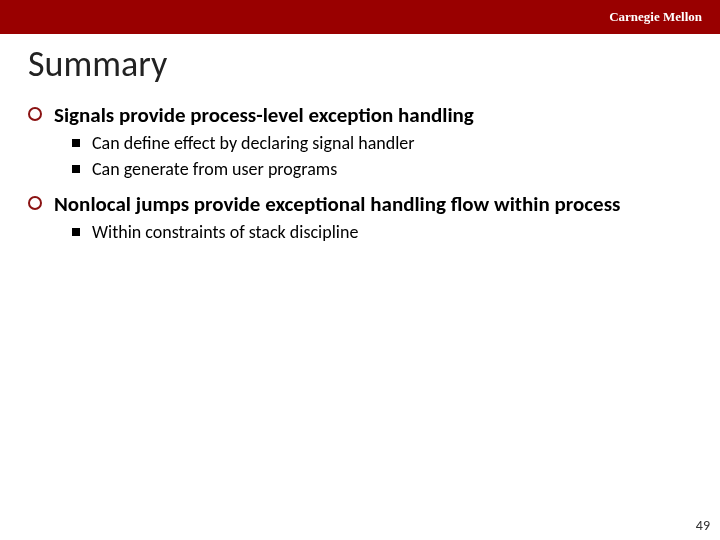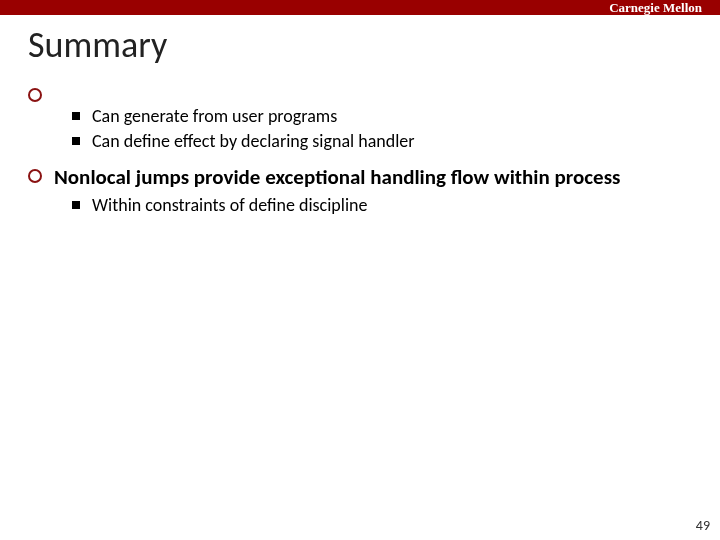--- a/index.html
+++ b/index.html
@@ -5,21 +5,21 @@
   * { margin: 0; padding: 0; box-sizing: border-box; }
   html, body { width: 720px; height: 540px; overflow: hidden; }
   body {
     font-family: Calibri, "Segoe UI", Arial, sans-serif;
     background: #fff;
     color: #000;
     position: relative;
   }
   .topbar {
     width: 100%;
-    height: 15px;
+    height: 34px;
     background: #990000;
     display: flex;
     justify-content: flex-end;
     align-items: center;
     padding-right: 18px;
   }
   .brand {
     color: #fff;
     font-family: Georgia, "Times New Roman", serif;
     font-weight: bold;
@@ -90,37 +90,38 @@
 
 <div class="topbar">
   <span class="brand">Carnegie Mellon</span>
 </div>
 
 <div class="content">
   <div class="title">Summary</div>
 
   <div class="lvl1">
     <span class="bullet"></span>
+    <span class="text">Signals provide process-level exception handling</span>
   </div>
   <div class="lvl2-wrap">
     <div class="lvl2">
       <span class="square"></span>
-      <span class="text">Can generate from user programs</span>
+      <span class="text">Can define effect by declaring signal handler</span>
     </div>
     <div class="lvl2">
       <span class="square"></span>
-      <span class="text">Can define effect by declaring signal handler</span>
+      <span class="text">Can generate from user programs</span>
     </div>
   </div>
 
   <div class="lvl1">
     <span class="bullet"></span>
     <span class="text">Nonlocal jumps provide exceptional handling flow within process</span>
   </div>
   <div class="lvl2-wrap">
     <div class="lvl2">
       <span class="square"></span>
-      <span class="text">Within constraints of define discipline</span>
+      <span class="text">Within constraints of stack discipline</span>
     </div>
   </div>
 </div>
 
 <div class="page-num">49</div>
 
 </body></html>

